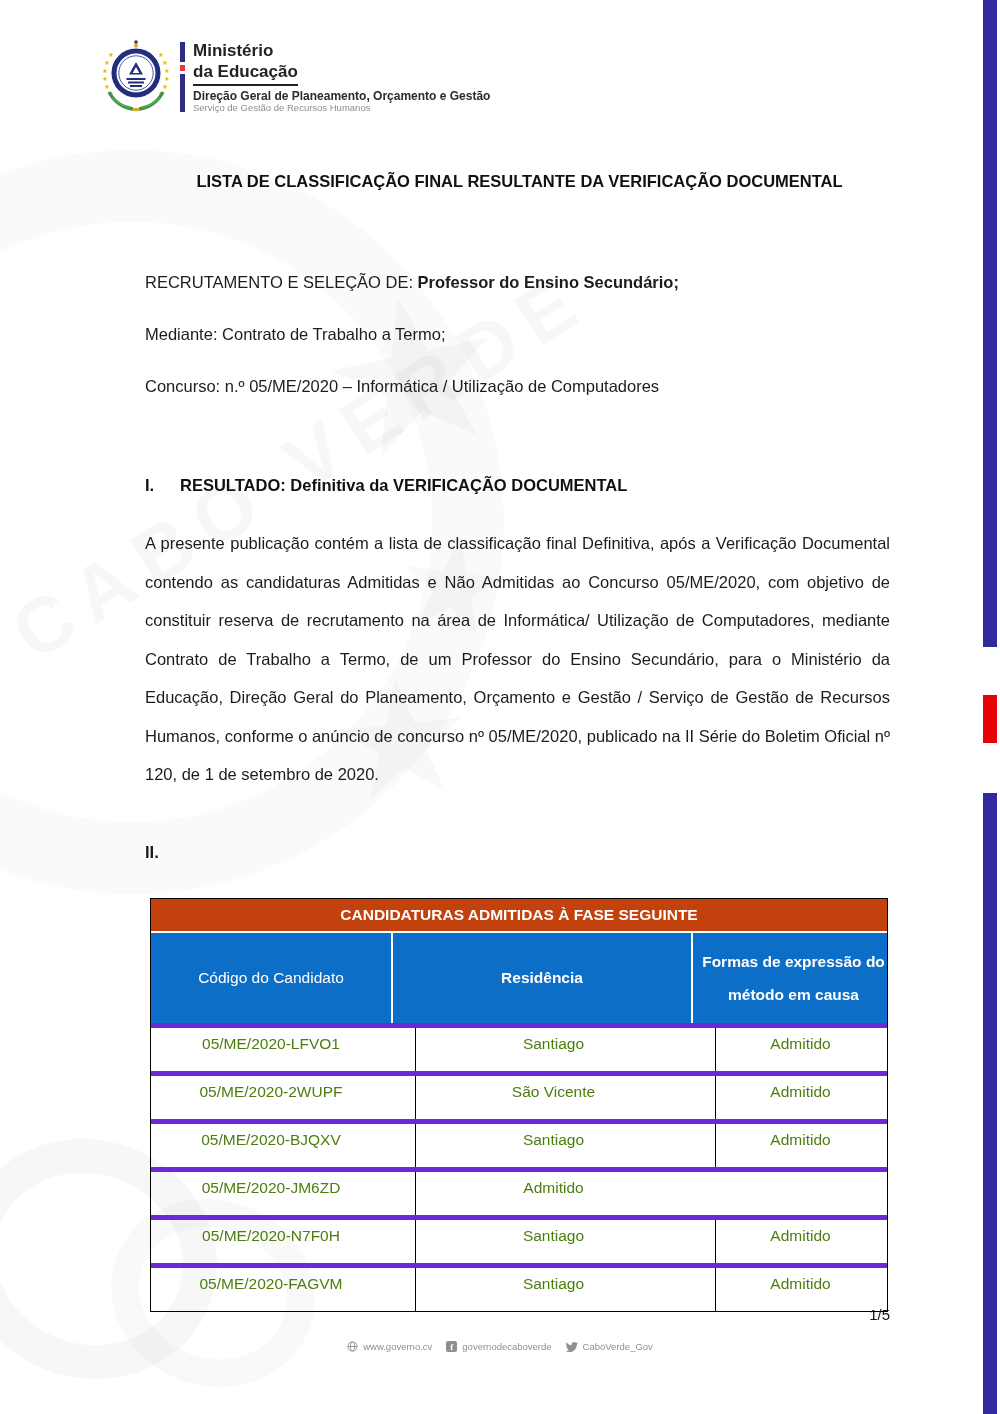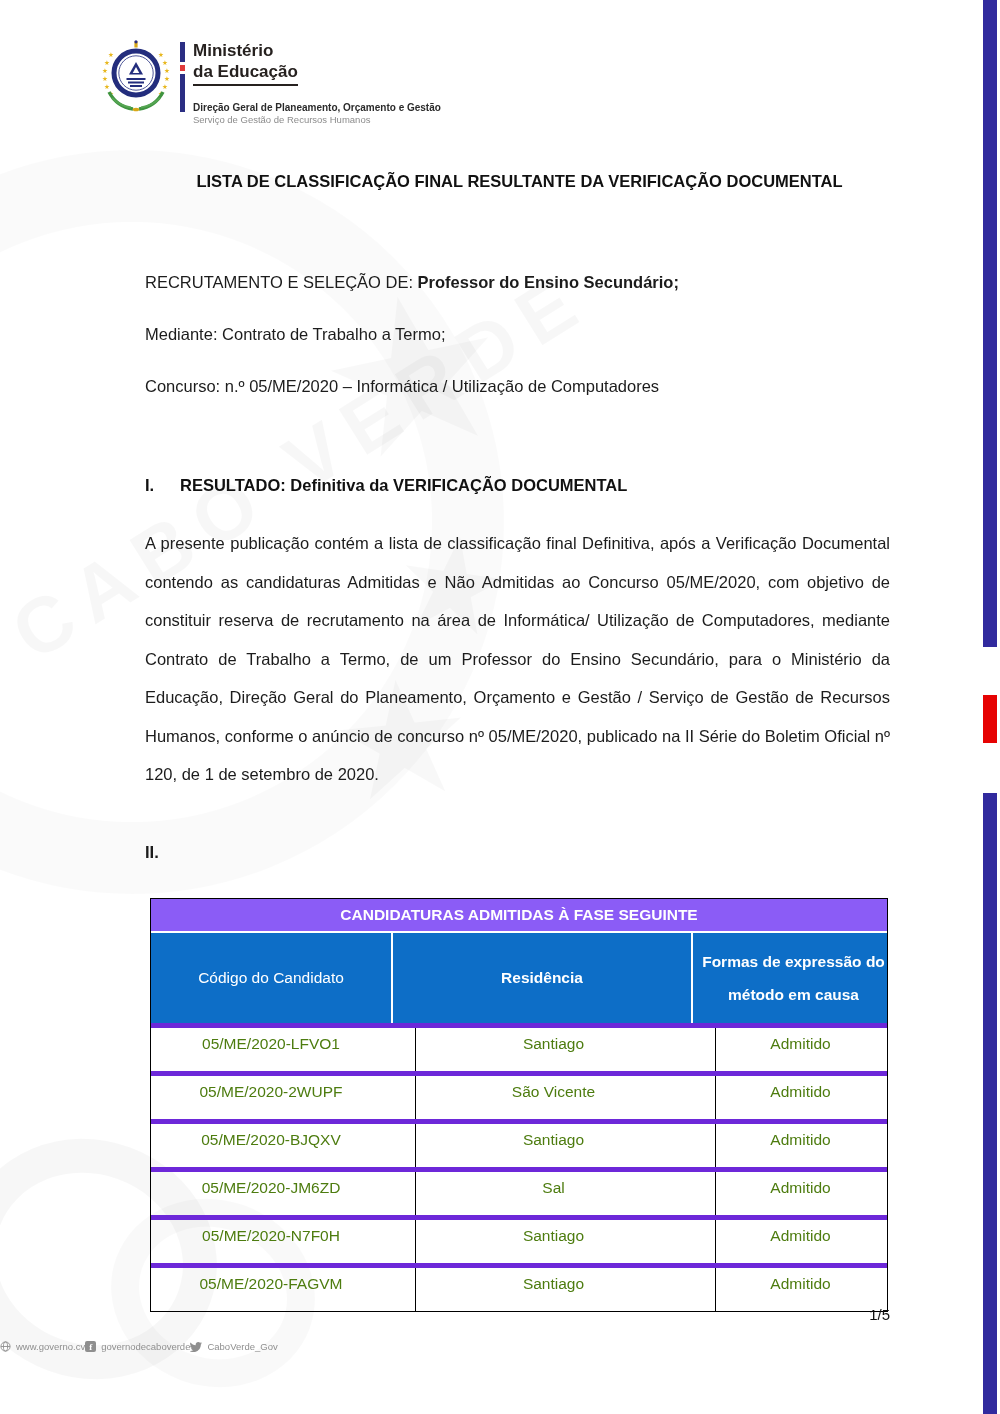--- a/index.html
+++ b/index.html
@@ -30,56 +30,56 @@
   .letterhead{position:absolute;left:100px;top:38px;width:460px;height:80px;z-index:1;}
   .emblem{position:absolute;left:0;top:2px;}
   .lh-bar{position:absolute;left:80px;top:4px;width:5px;}
   .lh-bar .seg{width:5px;}
   .seg-b1{height:20px;background:#2b2e83;margin-bottom:3px;}
   .seg-r{height:6px;background:#e03a3a;margin-bottom:3px;}
   .seg-b2{height:38px;background:#2b2e83;}
   .lh-text{position:absolute;left:93px;top:2px;white-space:nowrap;}
   .lh-title{font-size:17px;font-weight:bold;color:#26211f;line-height:21px;}
   .lh-title .ul{display:inline-block;border-bottom:2px solid #26211f;padding-bottom:2px;}
-  .lh-dept1{font-size:10px;font-weight:bold;color:#2b2b2b;margin-top:16px;line-height:12px;}
+  .lh-dept1{font-size:12px;font-weight:bold;color:#2b2b2b;margin-top:4px;line-height:12px;}
   .lh-dept2{font-size:9.5px;color:#8c8c8c;line-height:12px;}
   
   .content{position:absolute;left:145px;top:0;width:745px;z-index:1;}
   .doc-title{position:absolute;top:172px;left:2px;width:100%;text-align:center;
     font-size:16.5px;font-weight:bold;color:#111;}
   .intro{position:absolute;top:272px;left:0;width:100%;font-size:16.5px;}
   .intro p{margin:0 0 32px 0;line-height:20px;}
   .intro .b{font-weight:bold;}
   .sec1{position:absolute;top:476px;left:0;width:100%;display:flex;
     font-size:16.5px;font-weight:bold;color:#111;}
   .sec1 .num{width:35px;}
   .para{position:absolute;top:524px;left:0;width:100%;font-size:16.5px;
     line-height:38.5px;text-align:justify;color:#1c1c1c;}
   .sec2{position:absolute;top:843px;left:0;width:100%;text-align:left;
     font-size:16.5px;font-weight:bold;}
   
   .tbl{position:absolute;top:898px;left:5px;width:736px;border:1px solid #000;z-index:1;}
-  .tbl-title{background:#8b5cf6;color:#fff;font-weight:bold;font-size:15.5px;
+  .tbl-title{background:#c2410c;color:#fff;font-weight:bold;font-size:15.5px;
     text-align:center;height:32px;line-height:32px;border-bottom:2px solid #fff;}
   .tbl-head{display:grid;grid-template-columns:240px 300px 194px;background:#0d6ec7;
     color:#fff;height:90px;font-size:15.5px;}
   .tbl-head>div{display:flex;align-items:center;justify-content:center;text-align:center;}
   .tbl-head>div+div{border-left:2px solid #fff;}
   .th-c3{justify-content:flex-start !important;text-align:center;
     padding-left:9px;line-height:33px;font-weight:bold;}
   .th-c2{font-weight:bold;}
   .tbl-row{display:grid;grid-template-columns:240px 300px 194px;height:43px;
     border-top:5px solid #6d28d9;font-size:15.5px;color:#4d7c0f;}
   .tbl-row>div{text-align:center;padding-top:7px;}
   .tbl-row>div+div{border-left:1px solid #000;margin-left:24px;}
   
   .pageno{position:absolute;top:1306px;left:145px;width:745px;text-align:right;
     font-size:15px;color:#111;z-index:1;}
   .footer{position:absolute;top:1341px;left:0;width:1000px;display:flex;
-    align-items:center;color:#8f8f8f;
+    justify-content:center;align-items:center;gap:14px;color:#8f8f8f;
     font-size:9.5px;z-index:1;}
   .f-item{display:flex;align-items:center;gap:5px;}
 </style>
 </head>
 <body>
 
 <div class="page">
 
   <div class="wm wm-ring"></div>
   <div class="wm wm-star wm-star1">★</div>
@@ -172,21 +172,20 @@
         <div>São Vicente</div>
         <div>Admitido</div>
       </div>
       <div class="tbl-row">
         <div>05/ME/2020-BJQXV</div>
         <div>Santiago</div>
         <div>Admitido</div>
       </div>
       <div class="tbl-row">
         <div>05/ME/2020-JM6ZD</div>
-        <div>Sal</div>
         <div>Admitido</div>
       </div>
       <div class="tbl-row">
         <div>05/ME/2020-N7F0H</div>
         <div>Santiago</div>
         <div>Admitido</div>
       </div>
       <div class="tbl-row">
         <div>05/ME/2020-FAGVM</div>
         <div>Santiago</div>

